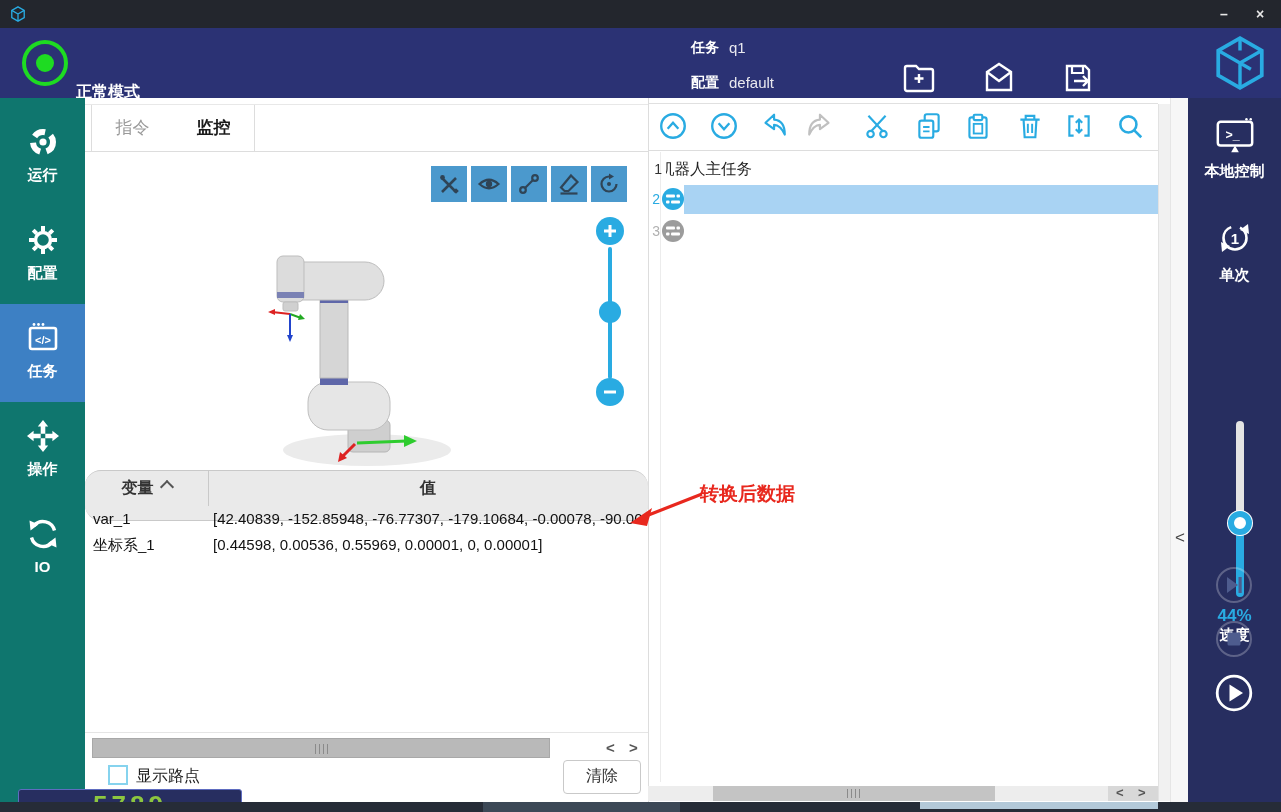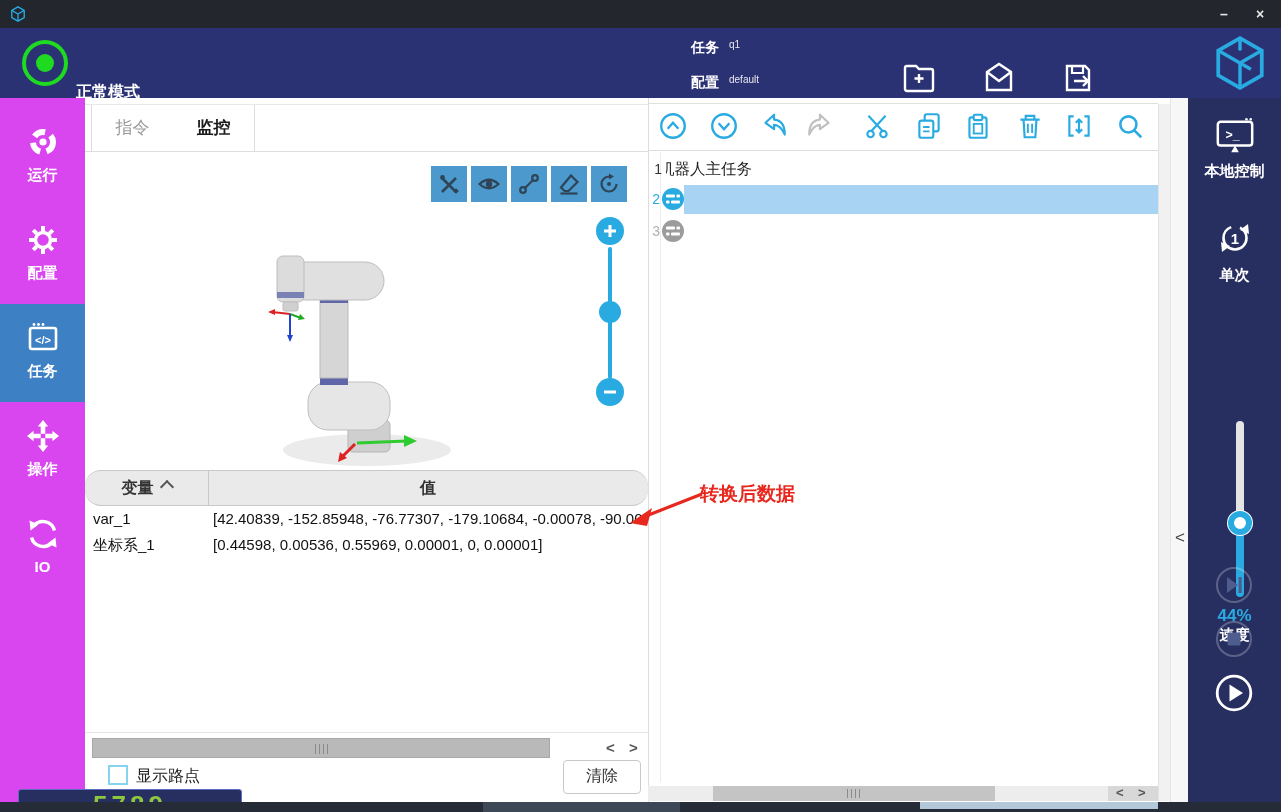--- a/index.html
+++ b/index.html
@@ -12,46 +12,46 @@
        font-size:14px;font-weight:bold;}
   .winbtn{position:absolute;top:0;width:34px;height:28px;color:#e8e8e8;text-align:center;
        line-height:28px;font-size:14px;font-weight:bold;}
   
   .header{position:absolute;left:0;top:28px;width:1281px;height:70px;background:#2b3274;}
   .status-ring{position:absolute;left:22px;top:12px;width:38px;height:38px;border-radius:50%;
        border:4px solid #1edb22;background:#2b3274;}
   .status-dot{position:absolute;left:10px;top:10px;width:18px;height:18px;border-radius:50%;background:#1edb22;}
   .mode-label{position:absolute;left:76px;top:54px;color:#fff;font-size:16px;font-weight:bold;}
   .kv-label{position:absolute;color:#fff;font-weight:bold;font-size:14px;}
-  .kv-value{position:absolute;color:#e9e9ef;font-size:10px;}
+  .kv-value{position:absolute;color:#e9e9ef;font-size:15px;}
   .hbtn{position:absolute;top:32px;width:68px;height:62px;text-align:center;cursor:pointer;}
   .hbtn .lbl{display:block;margin-top:12px;color:#fff;font-size:14px;font-weight:bold;}
   
-  .lsb{position:absolute;left:0;top:98px;width:85px;height:714px;background:#d946ef;}
+  .lsb{position:absolute;left:0;top:98px;width:85px;height:714px;background:#0f766e;}
   .lsb-item{position:absolute;left:0;width:85px;height:98px;text-align:center;cursor:pointer;}
   .lsb-item.active{background:#3d80c4;}
   .lsb-item svg{margin-top:16px;}
   .lsb-item .lbl{display:block;margin-top:2px;color:#fff;font-size:15px;font-weight:bold;}
   .counter-box{position:absolute;left:18px;top:789px;width:222px;height:22px;background:#272e60;
        border:1px solid #5e6cc0;border-radius:3px;overflow:hidden;text-align:center;}
   .counter-box span{color:#8dc63f;font-size:26px;font-weight:bold;line-height:30px;letter-spacing:4px;}
   
   .tab{position:absolute;top:104px;height:47px;width:81px;line-height:47px;text-align:center;
        font-size:17px;border-right:1px solid #ddd;cursor:pointer;background:#fff;}
   .tab.inactive{color:#9a9a9a;}
   .tab.active{color:#1a1a1a;font-weight:bold;}
   .hline{position:absolute;background:#ddd;height:1px;}
   .vline{position:absolute;background:#ddd;width:1px;}
   .vbtn{position:absolute;top:166px;width:36px;height:36px;background:#4b99cd;display:grid;
        place-items:center;cursor:pointer;}
   .zoom-circle{position:absolute;width:28px;height:28px;border-radius:50%;background:#29abe2;
        display:grid;place-items:center;cursor:pointer;}
   .zoom-track{position:absolute;left:608px;top:247px;width:4px;height:132px;background:#29abe2;border-radius:2px;}
   .zoom-thumb{position:absolute;left:599px;top:301px;width:22px;height:22px;border-radius:50%;background:#29abe2;cursor:pointer;}
-  .tbl-head{position:absolute;left:85px;top:470px;width:563px;height:36px;background:#eaeaea;
+  .tbl-head{position:absolute;left:85px;top:470px;width:563px;height:51px;background:#eaeaea;
        border-top:1px solid #c9c9c9;border-bottom:1px solid #c9c9c9;box-sizing:border-box;border-radius:16px;}
   .th{position:absolute;top:0;height:34px;line-height:34px;text-align:center;font-size:16px;
        font-weight:bold;color:#333;}
   .caret{display:inline-block;width:8px;height:8px;border-left:2px solid #555;border-top:2px solid #555;
        transform:rotate(45deg);margin-left:8px;vertical-align:1px;}
   .trow{position:absolute;height:26px;line-height:26px;font-size:15px;color:#111;white-space:nowrap;}
   .scrl-track{position:absolute;background:#b9b9b9;border:1px solid #a8a8a8;box-sizing:border-box;}
   .grip{position:absolute;width:13px;height:10px;
        background:repeating-linear-gradient(90deg,#8a8a8a 0 1px,transparent 1px 4px);}
   .scrl-arrow{position:absolute;color:#555;font-size:15px;font-weight:bold;cursor:pointer;}

